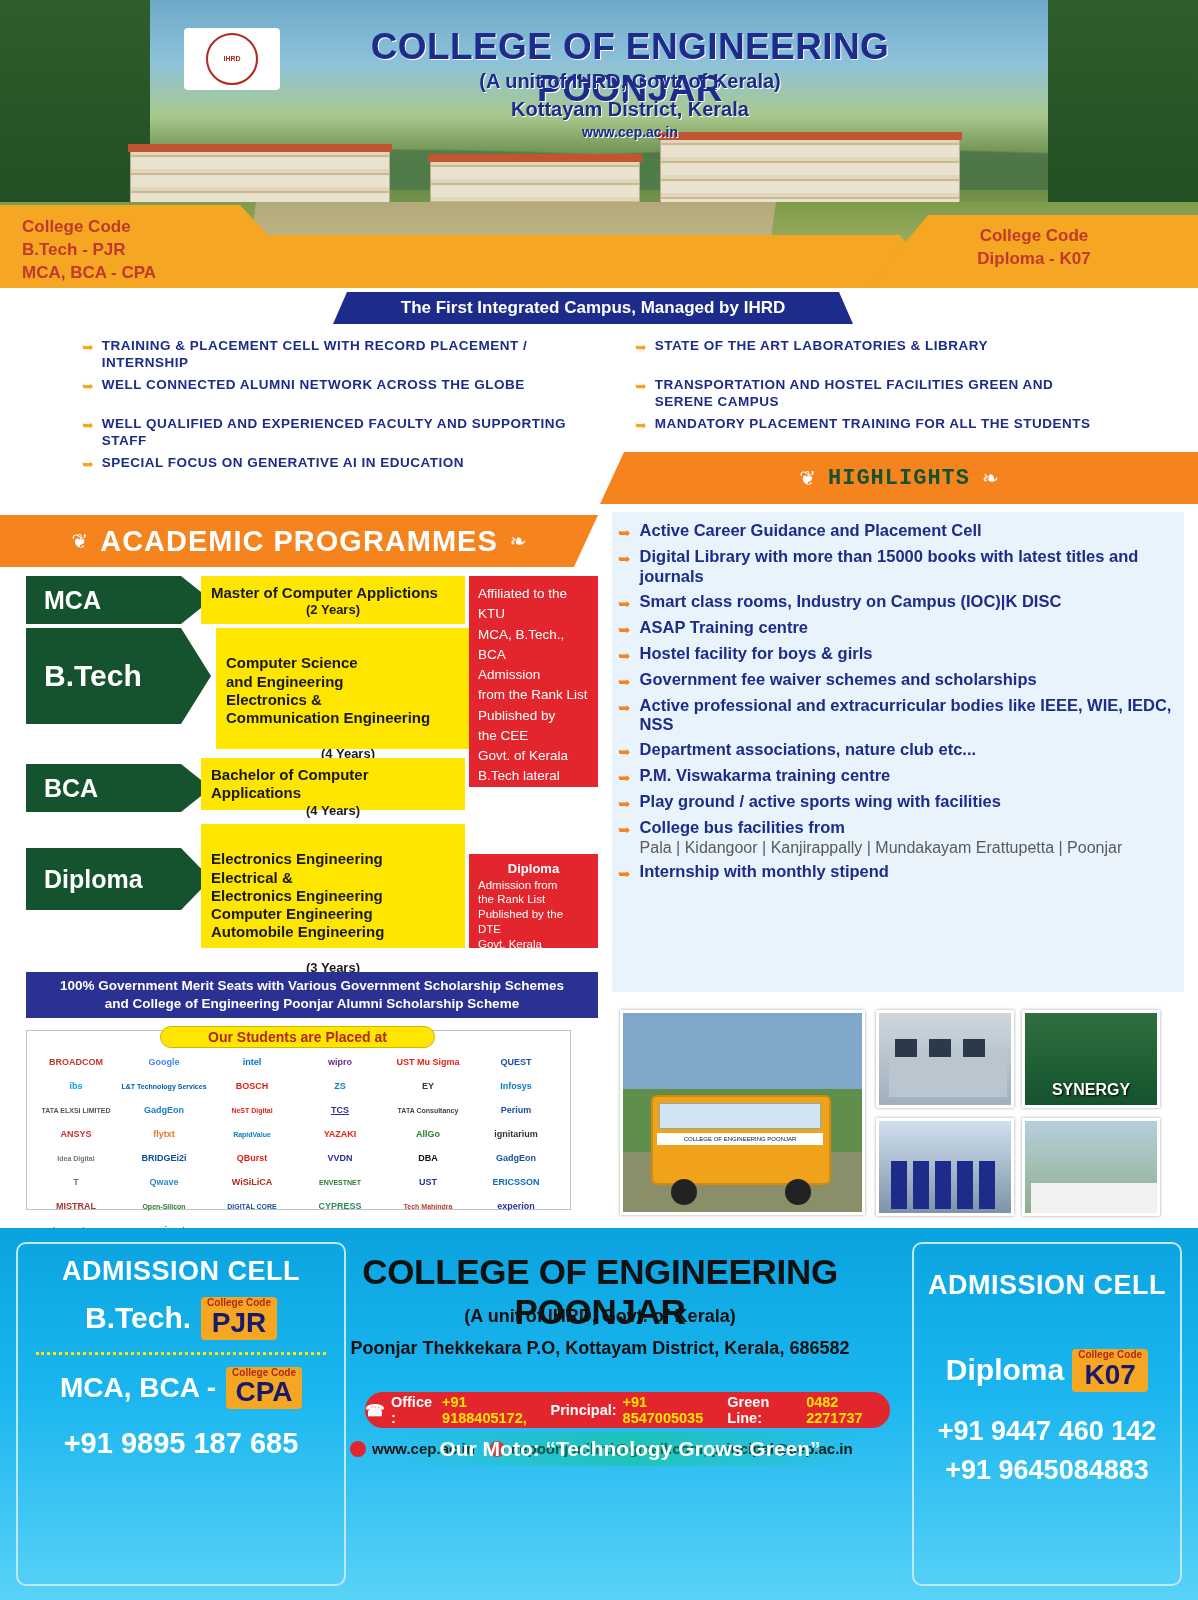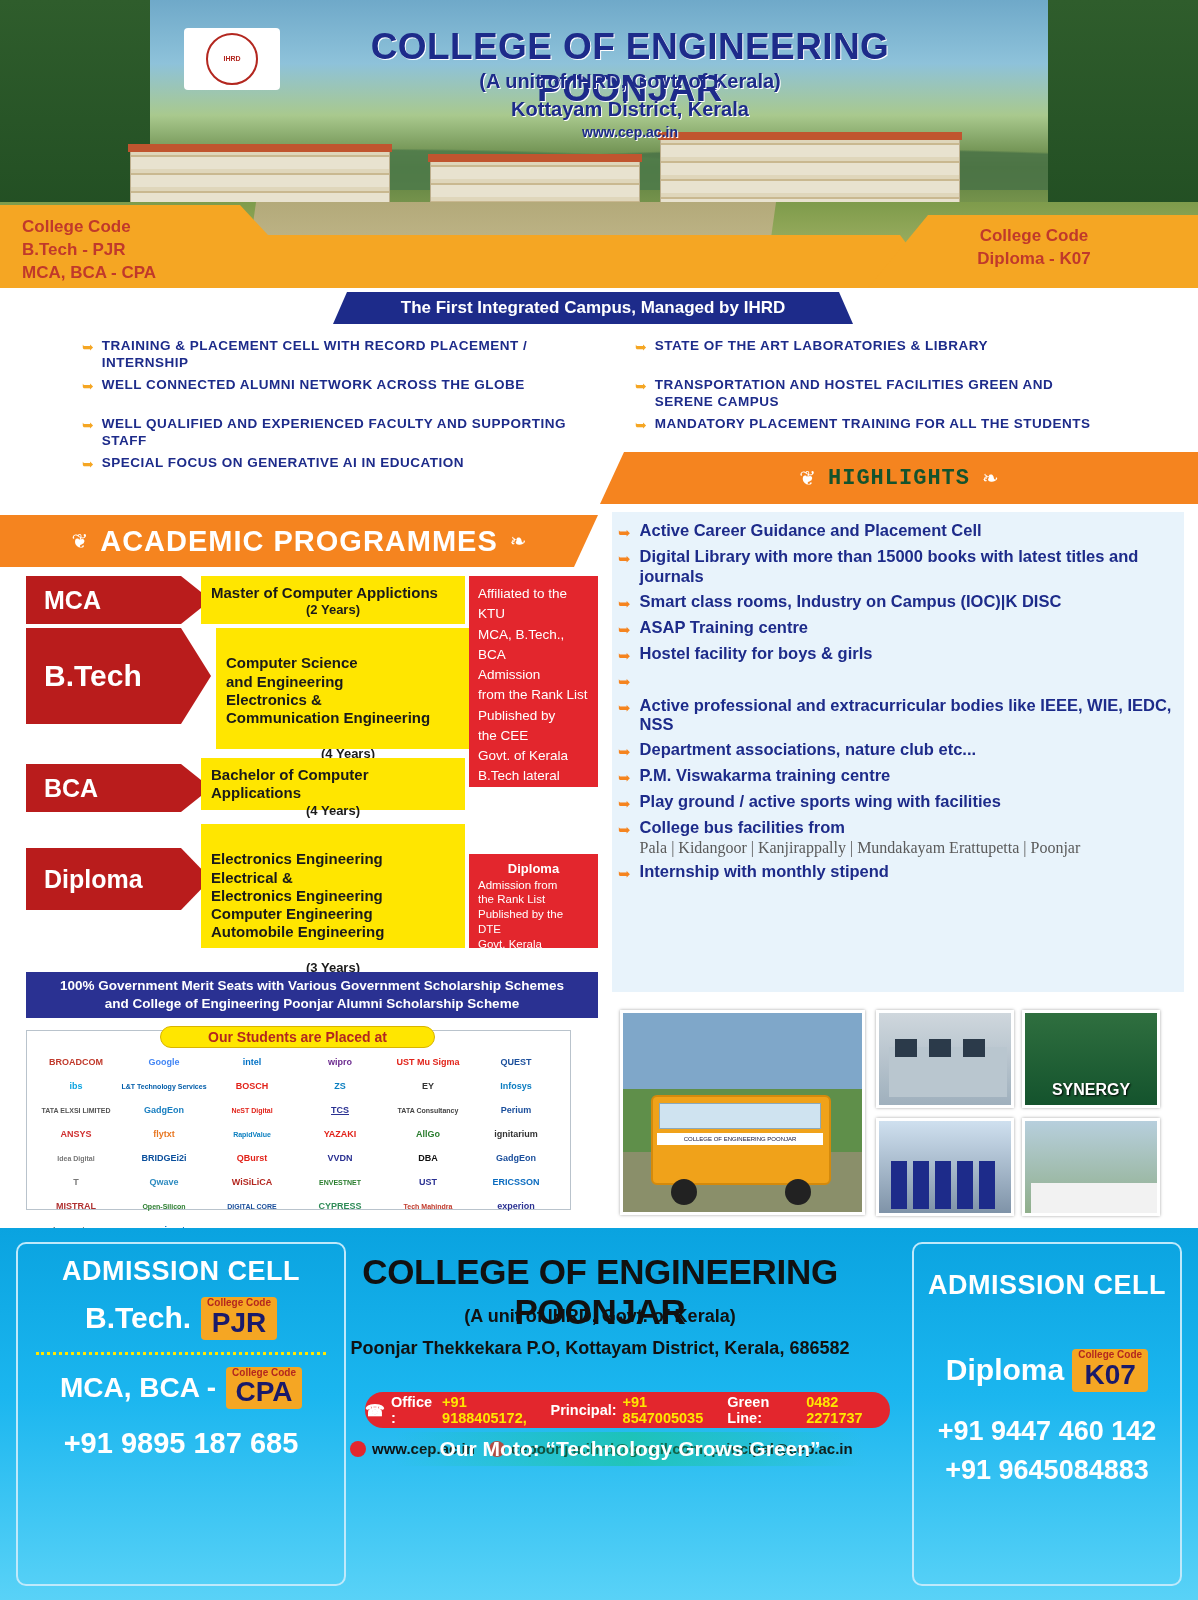--- a/index.html
+++ b/index.html
@@ -104,34 +104,34 @@
   }
   .hl-header .t { color:#14532d; font-size:22px; font-weight:bold; letter-spacing:1px;font-family:Liberation Mono, monospace;}
   .hl-orn { color:#fff; font-size:20px; padding:0 12px; }
   .hl-body {
     position:absolute; left:612px; top:512px; width:572px; height:480px;
     background:#e8f3fb;
   }
   .hl-item { display:flex; gap:9px; margin:0 0 3px 0; padding:1px 10px 1px 6px;}
   .hl-item .arr { color:#f5841f; font-size:15px; line-height:1.2; margin-top:3px;}
   .hl-item .txt { color:#1d2b8a; font-size:16.5px; font-weight:bold; line-height:1.2;}
-  .hl-sub { color:#5a5a5a; font-size:16px; font-weight:normal; line-height:1.2;font-family:Liberation Serif, serif; }
+  .hl-sub { color:#5a5a5a; font-size:16px; font-weight:normal; line-height:1.2; }
 
   
   .ap-header {
     position:absolute; left:0; top:515px; width:598px; height:52px;
     background:#f5841f;
     clip-path: polygon(0 0, 598px 0, 574px 52px, 0 52px);
     display:flex; align-items:center; justify-content:center;
   }
   .ap-header .t { color:#fff; font-size:29px; font-weight:bold; letter-spacing:1px;}
 
   .prog-area { position:absolute; left:26px; top:576px; width:572px; height:390px; }
   .badge {
-    position:absolute; background:#b91c1c; color:#fff; font-weight:bold;
+    position:absolute; background:#14532d; color:#fff; font-weight:bold;
     display:flex; align-items:center; padding-left:18px;
     clip-path: polygon(0 0, 155px 0, 185px 50%, 155px 100%, 0 100%);
   }
   .ybox { position:absolute; background:#ffe600; color:#1a1a1a; padding:8px 10px;
     font-size:15px; font-weight:bold; line-height:1.22; }
   .rbox { position:absolute; background:#e3262d; color:#fff; padding:8px 9px;
     font-size:13.5px; line-height:1.5; }
   .rbox2 { position:absolute; background:#e3262d; color:#fff; padding:7px 9px;
     font-size:11.5px; line-height:1.28; }
   .merit {
@@ -290,20 +290,21 @@
   <div class="hl-item">
       <span class="arr">➥</span>
       <span class="txt">ASAP Training  centre</span>
     </div>
   <div class="hl-item">
       <span class="arr">➥</span>
       <span class="txt">Hostel facility for boys &amp; girls</span>
     </div>
   <div class="hl-item">
       <span class="arr">➥</span>
+      <span class="txt">Government fee waiver schemes and scholarships</span>
     </div>
   <div class="hl-item">
       <span class="arr">➥</span>
       <span class="txt">Active professional and extracurricular bodies like IEEE, WIE, IEDC, NSS</span>
     </div>
   <div class="hl-item">
       <span class="arr">➥</span>
       <span class="txt">Department associations, nature club etc...</span>
     </div>
   <div class="hl-item">

